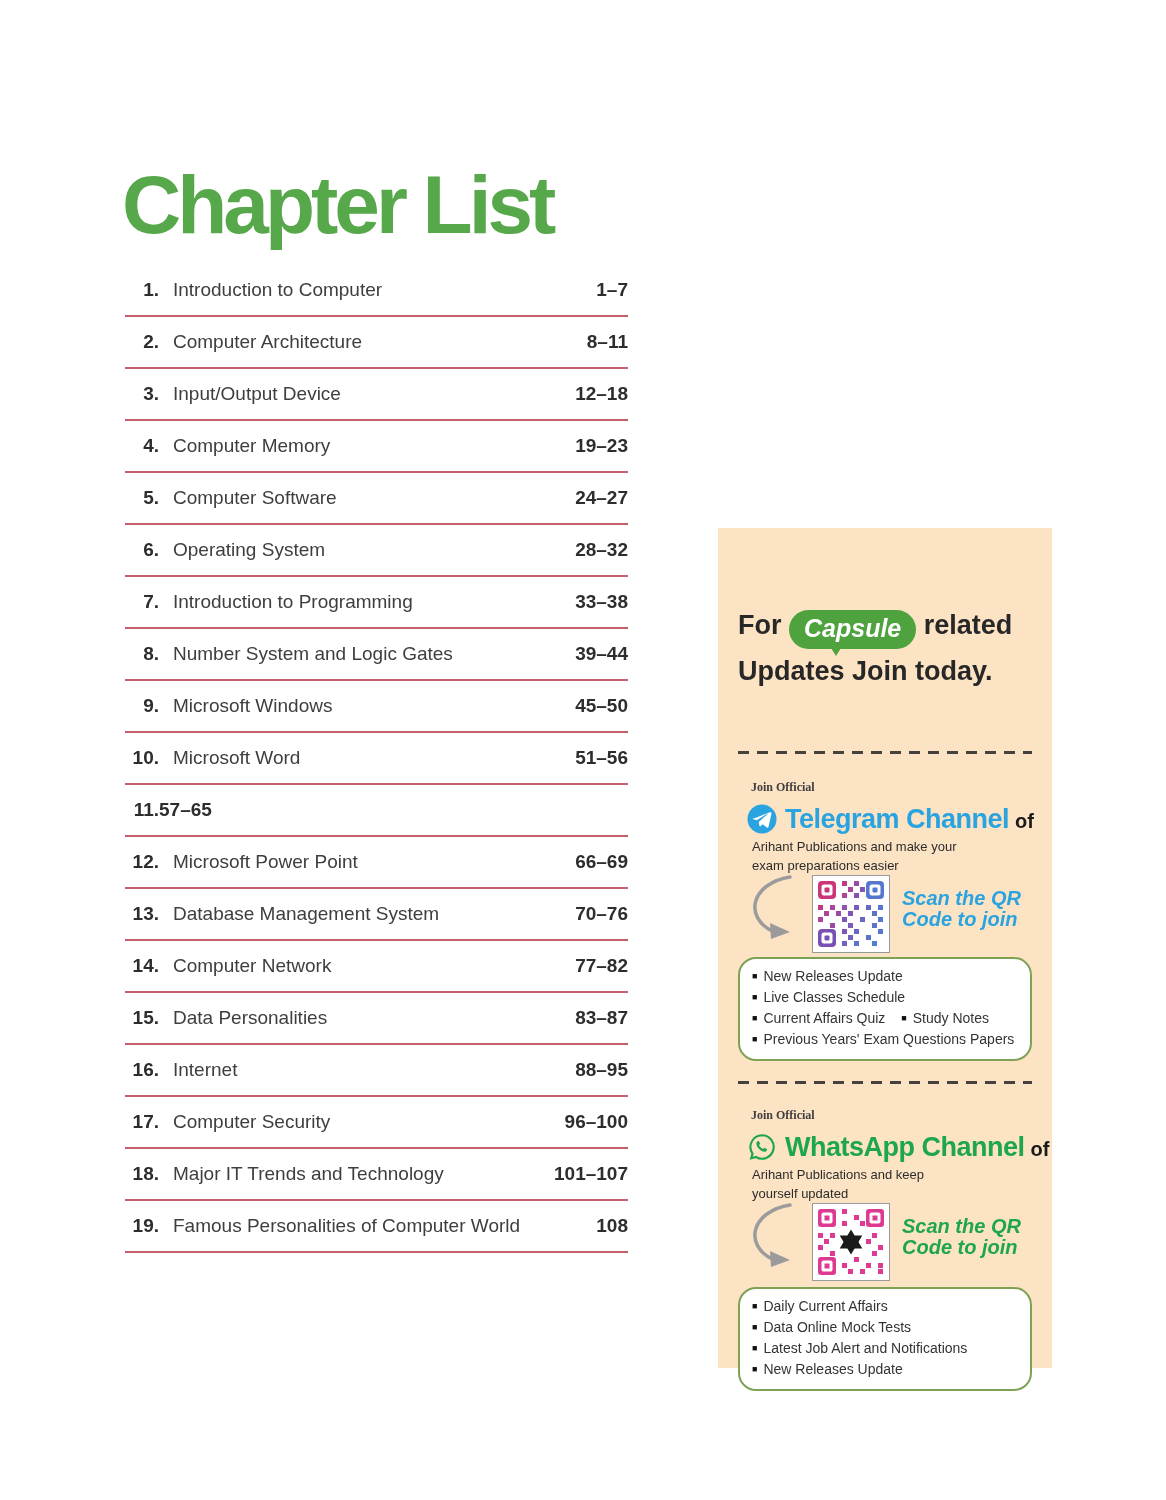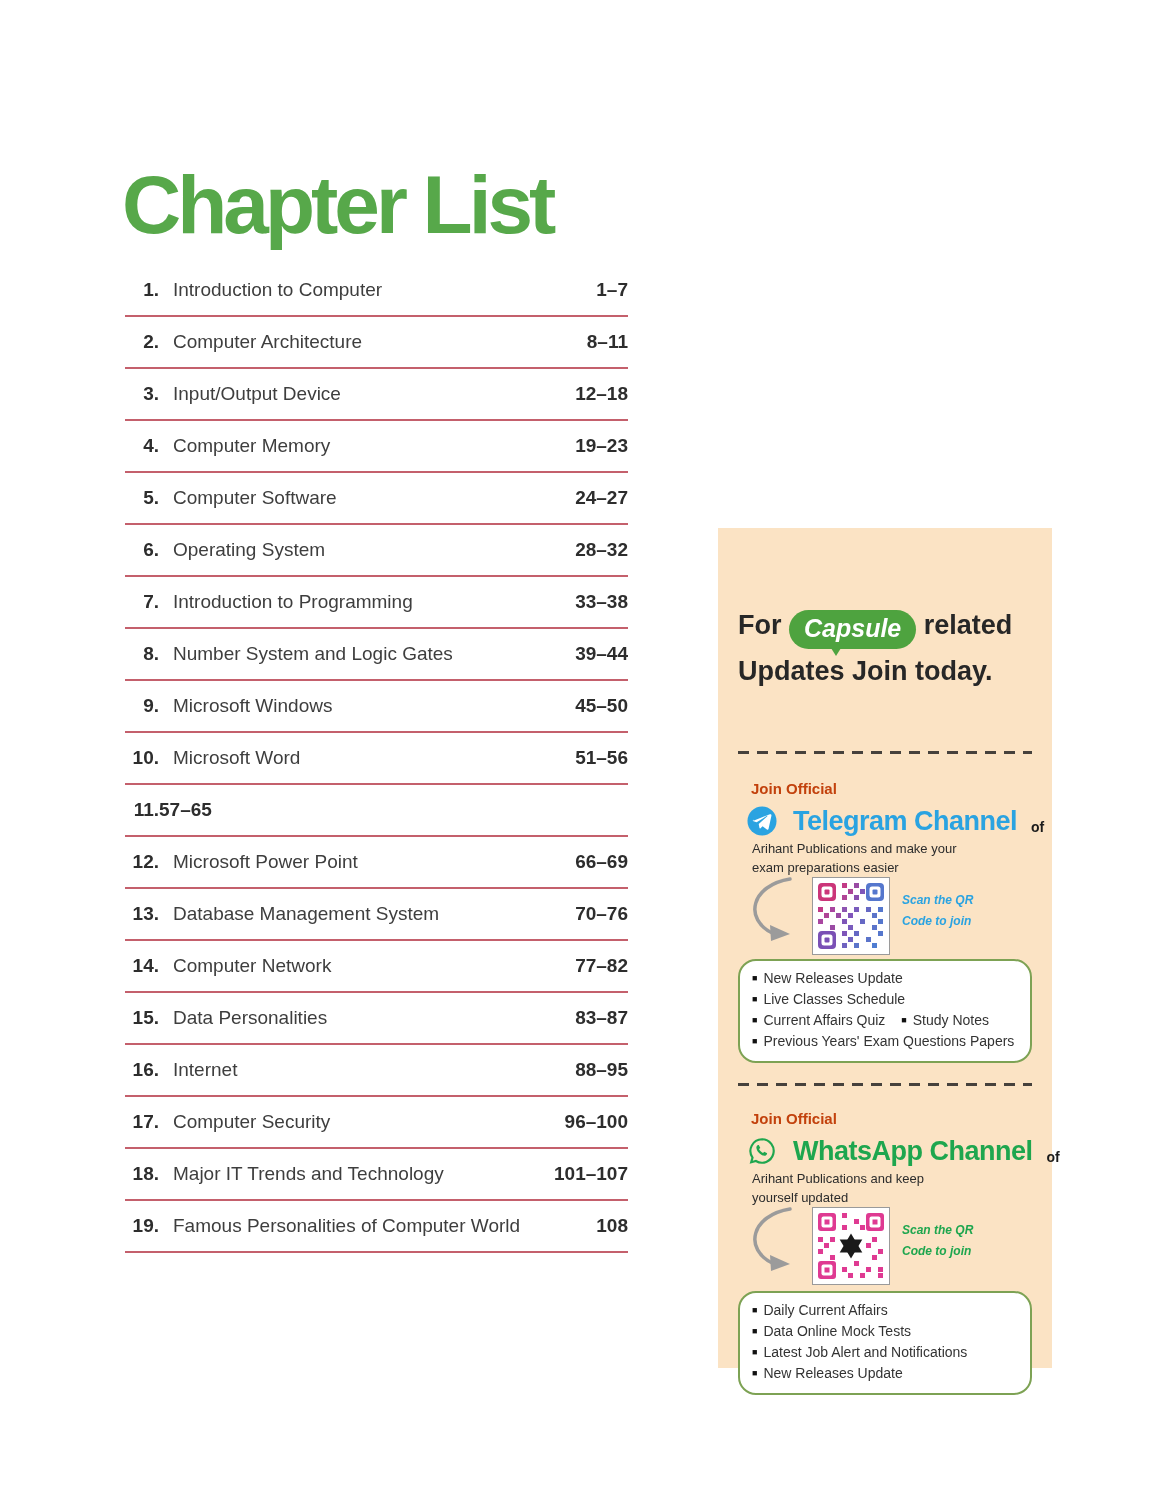--- a/index.html
+++ b/index.html
@@ -28,36 +28,36 @@
     font-style:italic;font-weight:700;font-size:25px;line-height:1;
     padding:6px 15px 8px;border-radius:20px;vertical-align:-3px;margin-top:42px;}
   .capsule-badge::after{content:"";position:absolute;left:42px;bottom:-7px;width:0;height:0;
     border-left:5px solid transparent;border-right:5px solid transparent;
     border-top:8px solid #4ea33f;}
 
   .dashrule{height:3px;margin-top:57px;
     background:repeating-linear-gradient(90deg,#46413c 0 11px,transparent 11px 19px);}
   .dashrule.second{margin-top:20px;}
 
-  .join-label{margin:26px 0 0 13px;font-size:15px;font-weight:700;color:#c2410c;}
+  .join-label{margin:26px 0 0 13px;font-size:12px;font-weight:700;color:#404040;font-family:Liberation Serif, serif;}
   .join-label.wa-join{margin-top:24px;}
-  .chan-row{display:flex;align-items:center;margin:8px 0 0 9px;height:32px;gap:8px;}
+  .chan-row{display:flex;align-items:center;margin:8px 0 0 9px;height:32px;}
   .chan-icon{width:30px;height:30px;flex:none;}
   .chan-name{font-size:27px;font-weight:700;margin-left:8px;white-space:nowrap;letter-spacing:-0.5px;}
   .tg-color{color:#2aa3e1;}
   .wa-color{color:#1ea64e;}
-  .of-label{font-size:14px;font-weight:700;color:#1b1b1b;margin-left:6px;align-self:flex-end;padding-bottom:2px;}
+  .of-label{font-size:20px;font-weight:700;color:#1b1b1b;margin-left:6px;align-self:flex-end;padding-bottom:2px;}
   .chan-desc{margin:2px 0 0 14px;font-size:13px;line-height:19px;color:#2c2c2c;}
 
   .qr-row{display:flex;align-items:flex-start;margin-top:0;}
   .arrow-svg{width:68px;height:74px;flex:none;margin-top:-4px;}
   .qr-box{width:78px;height:78px;background:#fff;border:1px solid #9a9a9a;
     box-sizing:border-box;padding:5px;flex:none;margin-left:6px;}
   .qr-box svg{display:block;width:66px;height:66px;}
-  .scan-note{margin:13px 0 0 12px;font-size:12px;font-weight:700;font-style:italic;line-height:21px;}
+  .scan-note{margin:13px 0 0 12px;font-size:20px;font-weight:700;font-style:italic;line-height:21px;}
 
   .feat-box{background:#ffffff;border:2px solid #7da254;border-radius:18px;
     margin-top:4px;padding:8px 8px 8px 12px;box-sizing:border-box;width:100%;}
   .feat-box.wa-feats{margin-top:6px;}
   .feat-line{display:flex;align-items:baseline;font-size:14px;line-height:19px;color:#333333;}
   .feat-bullet{font-size:9px;color:#111;margin-right:6px;position:relative;top:-2px;flex:none;}
   .feat-gap{width:16px;flex:none;}
 </style>
 </head>
 <body>

